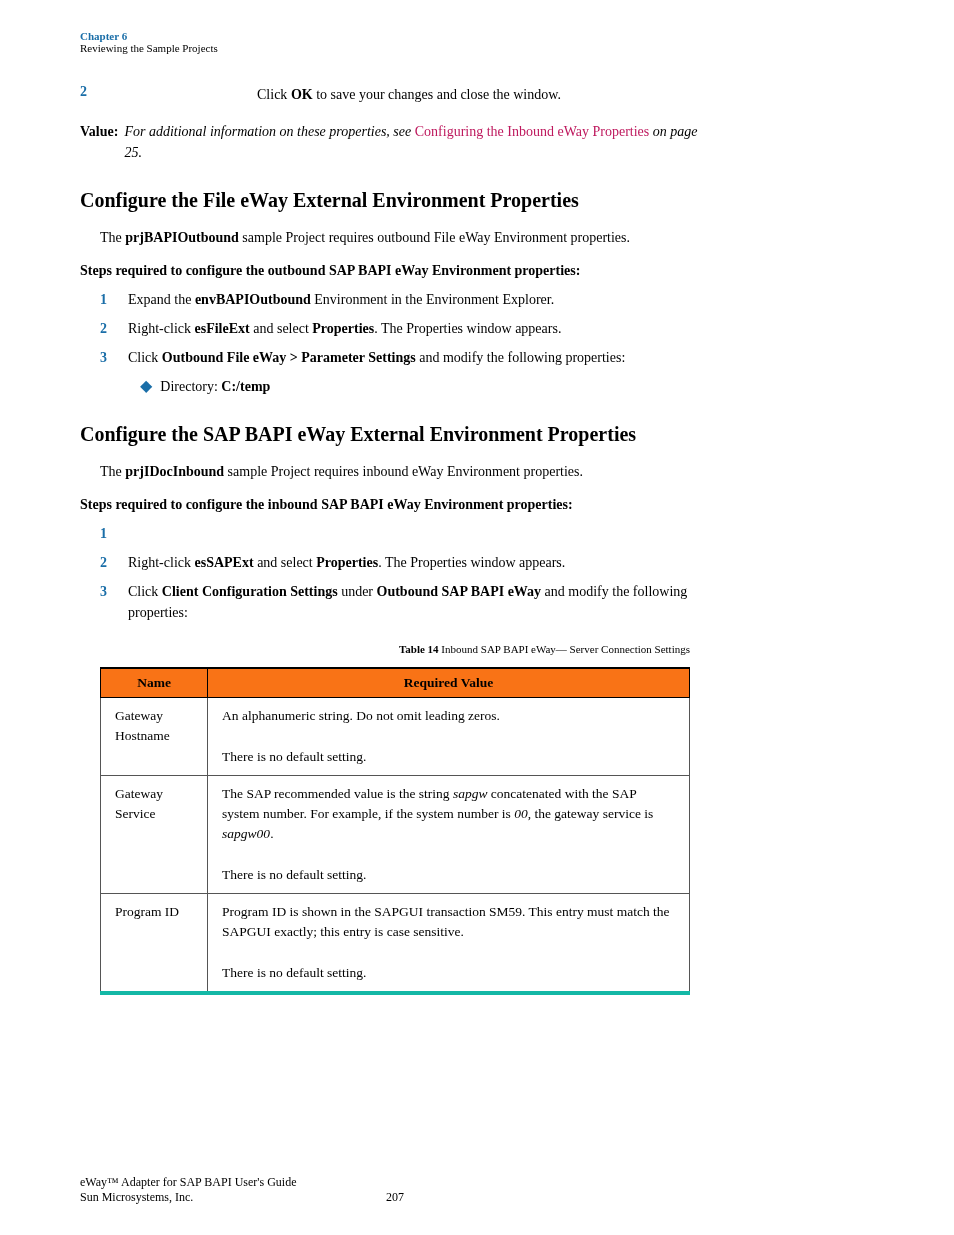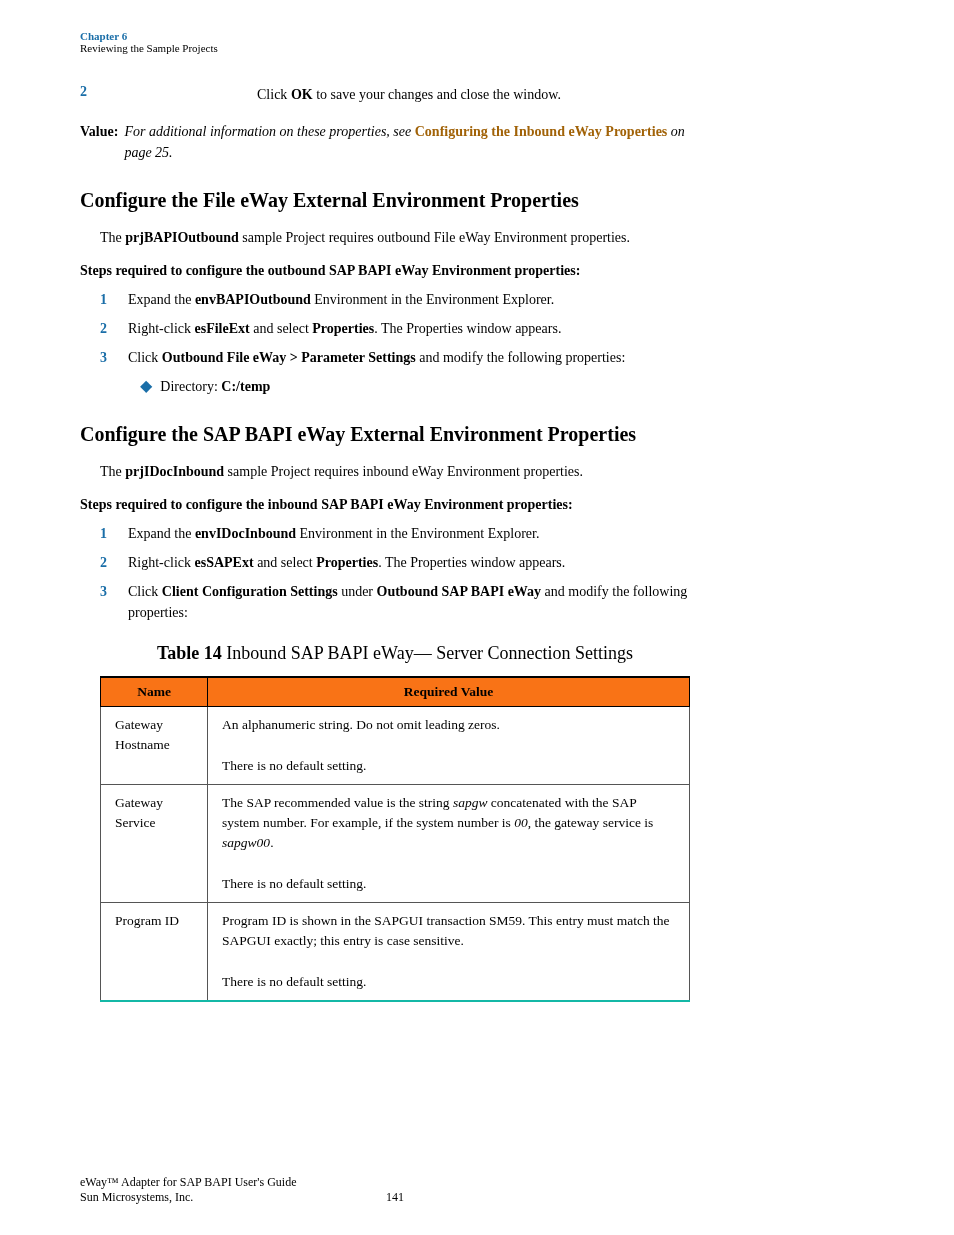--- a/index.html
+++ b/index.html
@@ -74,22 +74,22 @@
     }
     .note-label {
       font-weight: bold;
       font-style: normal;
       white-space: nowrap;
     }
     .note-text {
       font-style: italic;
     }
     .note-link {
-      color: #a16207;
-      font-weight: bold;
+      color: #be185d;
+      font-weight: normal;
       font-style: normal;
       text-decoration: none;
     }
     .section-heading {
       font-size: 20px;
       font-weight: bold;
       margin: 24px 0 14px 0;
       line-height: 1.3;
     }
     .section-intro {
@@ -134,23 +134,23 @@
     }
     .bold { font-weight: bold; }
     .italic { font-style: italic; }
     table {
       border-collapse: collapse;
       width: 100%;
       margin-top: 12px;
       font-size: 13.5px;
     }
     .table-caption {
-      font-size: 18px;
+      font-size: 11px;
       margin: 20px 0 4px 0;
-      text-align: center;
+      text-align: right;
     }
     .table-caption .table-label {
       font-weight: bold;
     }
     table th {
       border: 1px solid #000;
       border-top: 2px solid #000;
       padding: 6px 14px;
       font-weight: bold;
       text-align: center;
@@ -161,21 +161,21 @@
       border: 1px solid #555;
       padding: 8px 14px;
       vertical-align: top;
       font-size: 13.5px;
       line-height: 1.5;
     }
     table tr:first-child th {
       border-top: 2px solid #000;
     }
     table tr:last-child td {
-      border-bottom: 2px solid #14b8a6;
+      border-bottom: 4px solid #14b8a6;
     }
     .table-wrapper {
       margin: 0 20px;
     }
     .footer {
       position: absolute;
       bottom: 30px;
       left: 0;
       right: 0;
       display: flex;
@@ -255,21 +255,20 @@
 
     <p class="section-intro">
       The <span class="bold">prjIDocInbound</span> sample Project requires inbound eWay Environment properties.
     </p>
 
     <div class="steps-heading">Steps required to configure the inbound SAP BAPI eWay Environment properties:</div>
 
     <ul class="steps-list">
       <li>
         <span class="step-num">1</span>
-        <span>Expand the <span class="bold">envIDocInbound</span> Environment in the Environment Explorer.</span>
       </li>
       <li>
         <span class="step-num">2</span>
         <span>Right-click <span class="bold">esSAPExt</span> and select <span class="bold">Properties</span>. The Properties window appears.</span>
       </li>
       <li>
         <span class="step-num">3</span>
         <span>Click <span class="bold">Client Configuration Settings</span> under <span class="bold">Outbound SAP BAPI eWay</span> and modify the following properties:</span>
       </li>
     </ul>
@@ -310,15 +309,15 @@
         </tbody>
       </table>
     </div>
 
   </div>
 
   <div class="footer">
     <span>eWay™ Adapter for SAP BAPI User's Guide</span>
     <span>Sun Microsystems, Inc.</span>
   </div>
-  <div class="footer-center">141</div>
+  <div class="footer-center">207</div>
 
 </div>
 
 </body></html>

